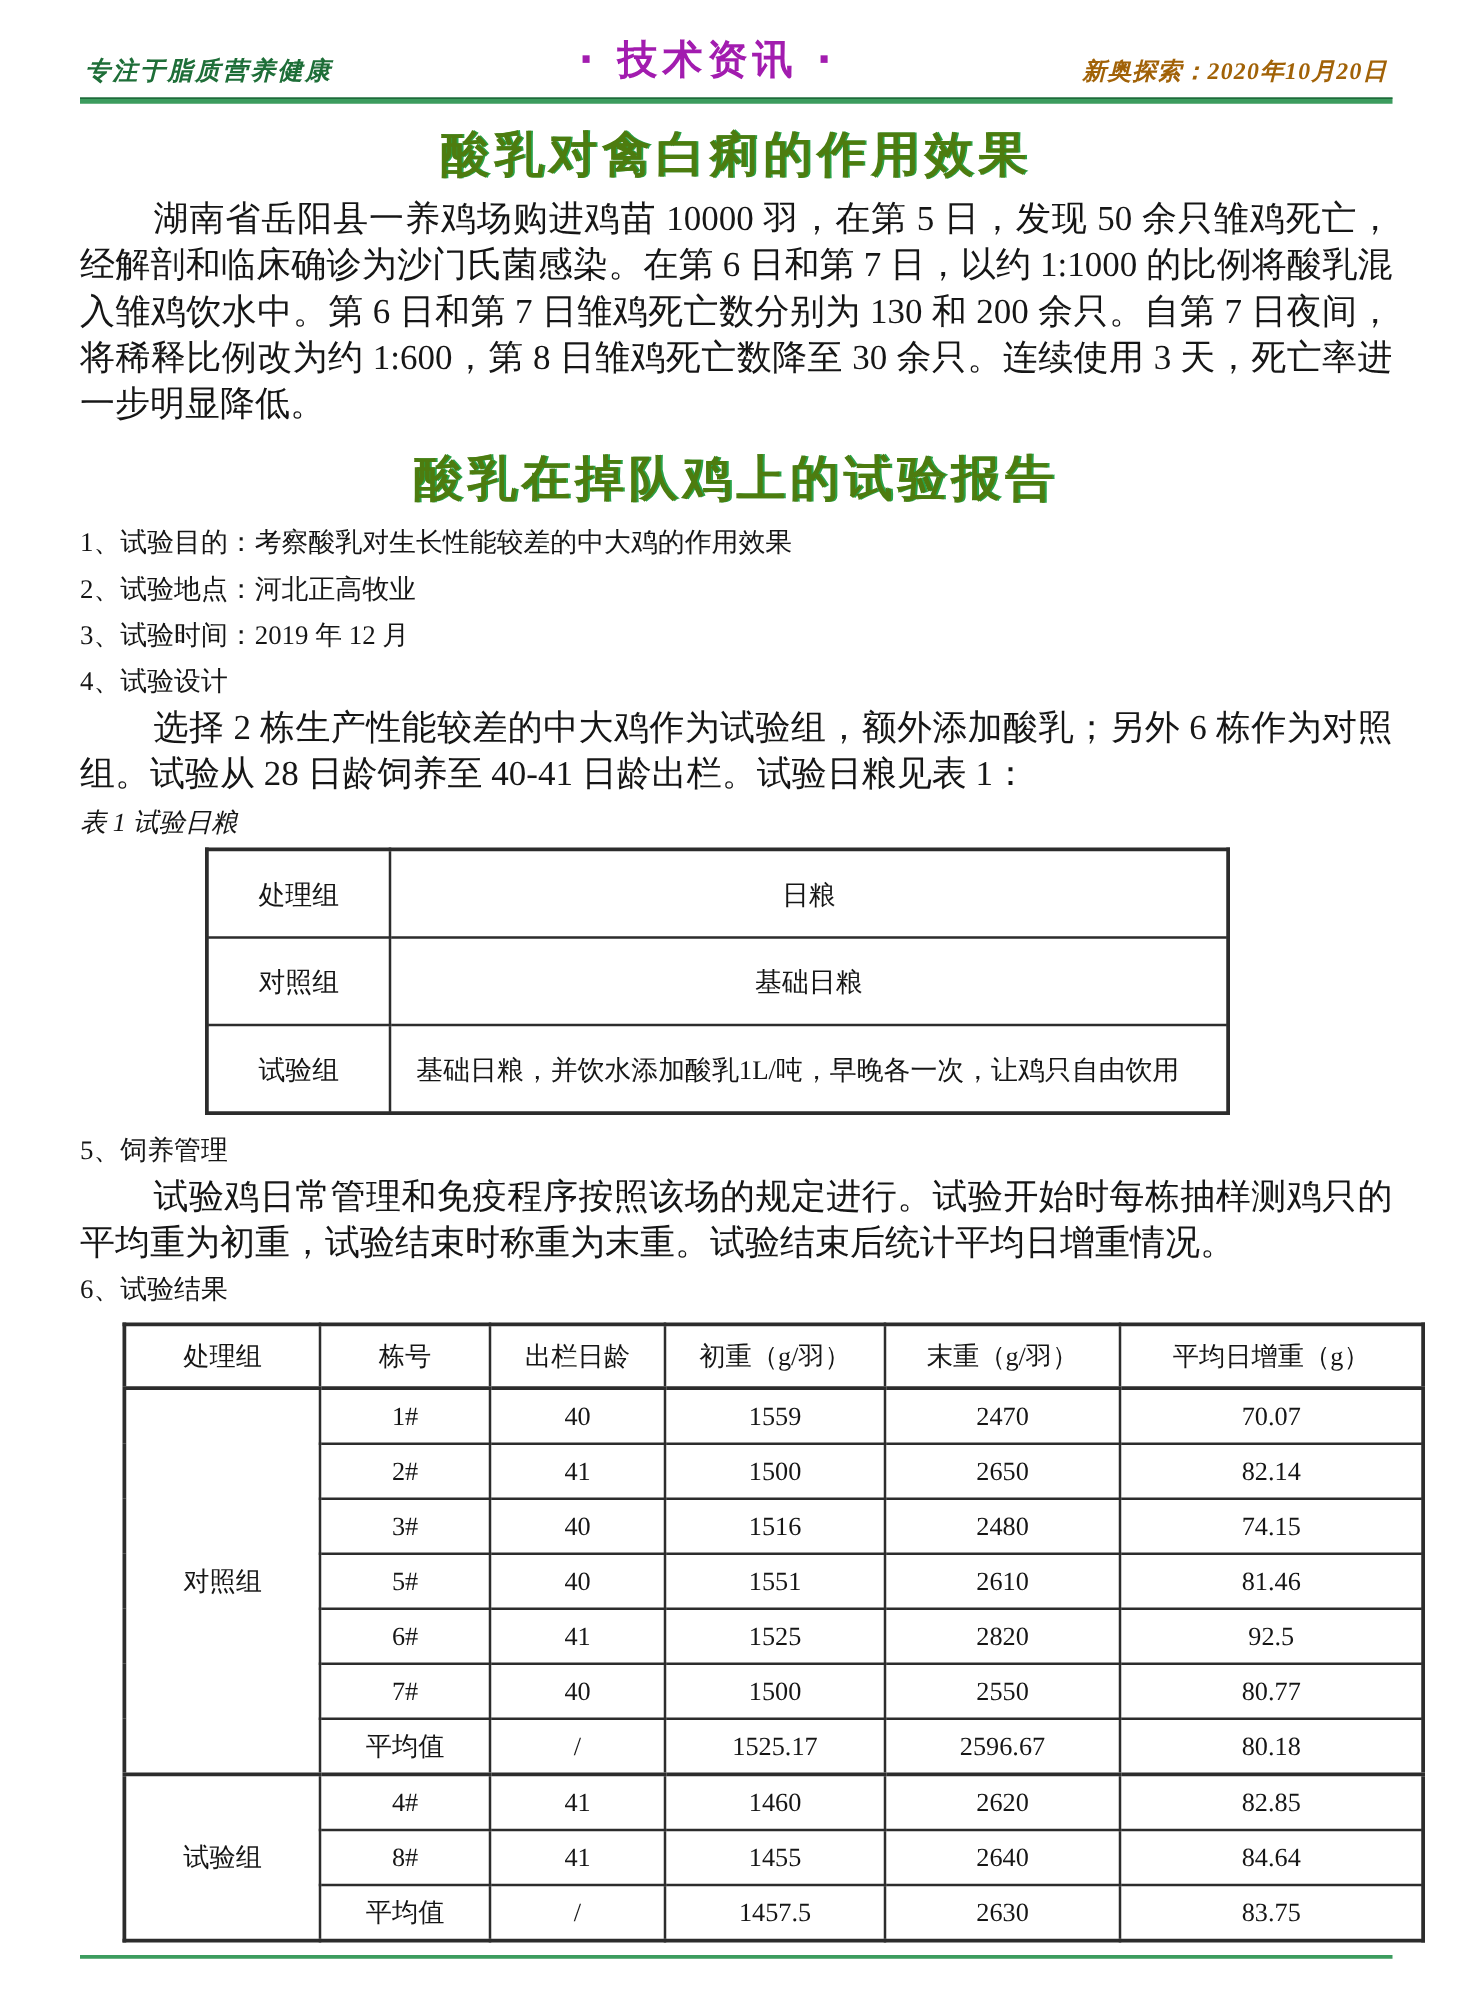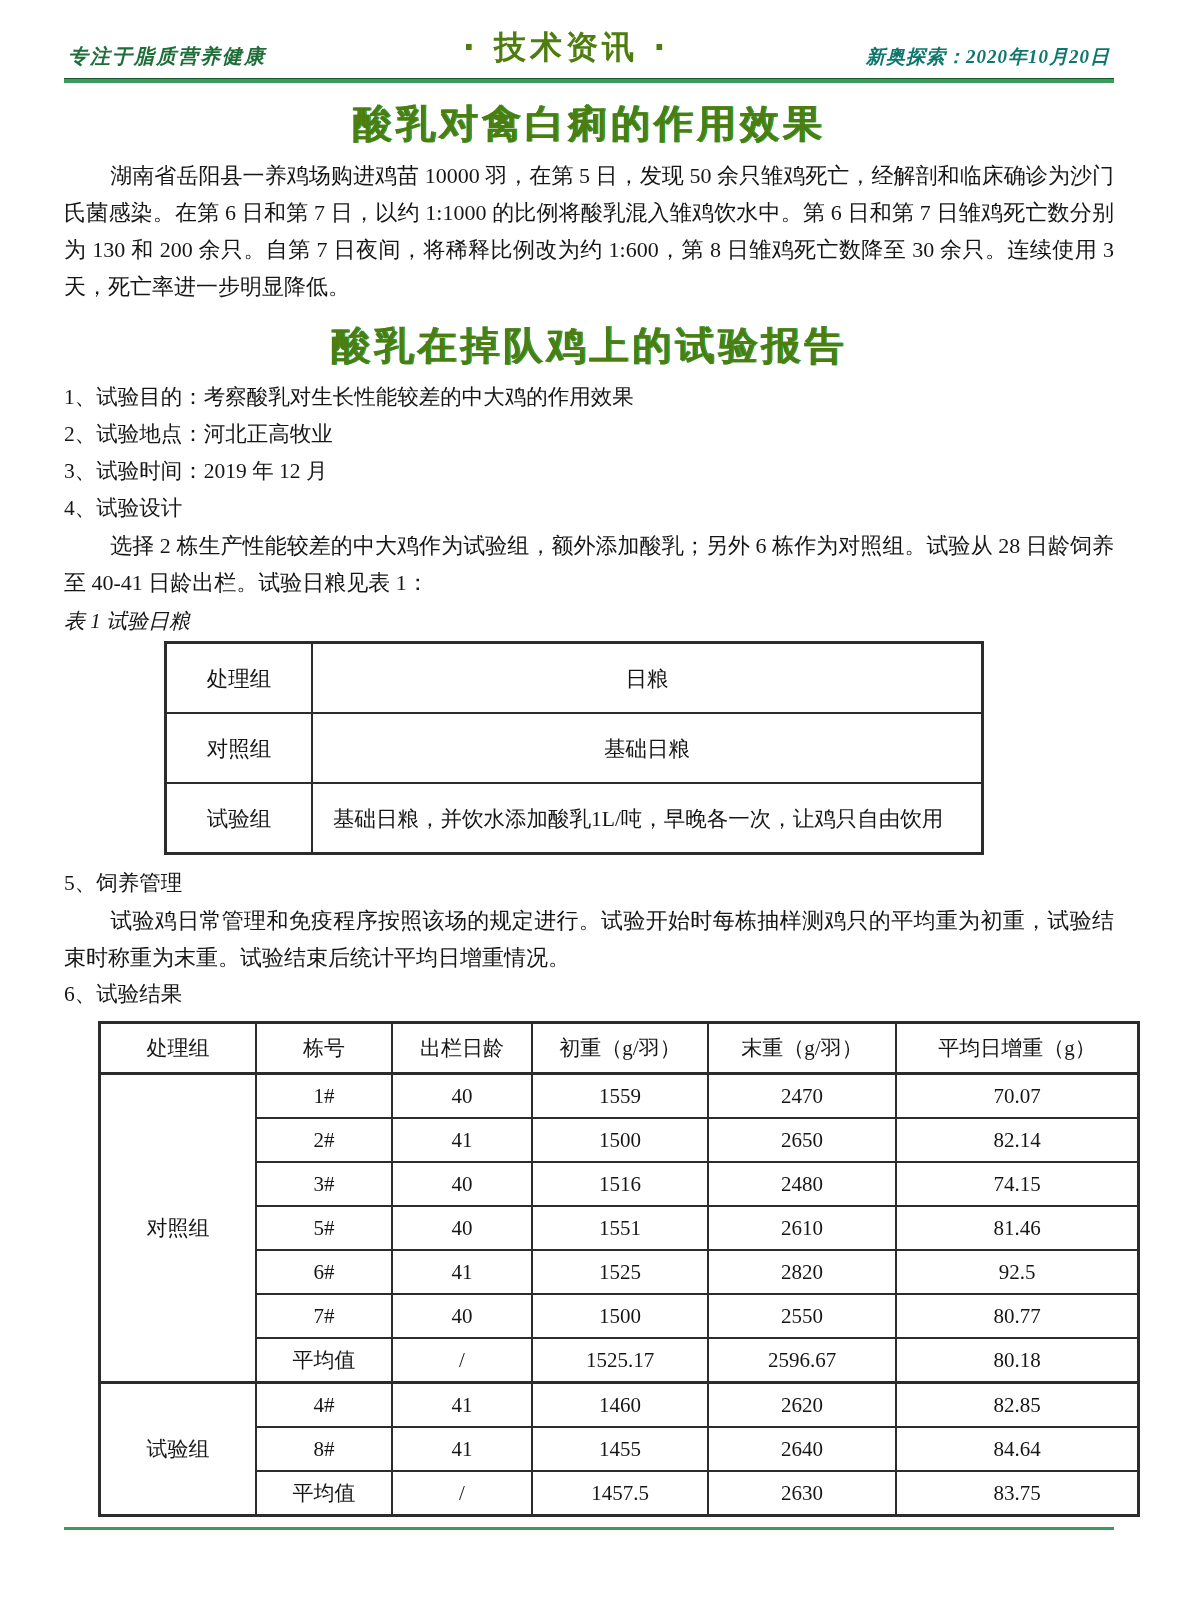--- a/index.html
+++ b/index.html
@@ -5,33 +5,33 @@
   html,body{margin:0;padding:0;}
   body{
     width:1178px;height:1600px;background:#ffffff;overflow:hidden;
     font-family:"Liberation Serif","DejaVu Serif",serif;color:#161616;
   }
   .page{padding:26px 64px 0 64px;}
 
   
   .hdr{display:flex;justify-content:space-between;align-items:flex-end;padding:0 4px 8px 4px;}
   .hdr-left{font-size:20px;font-weight:bold;font-style:italic;color:#1e6e38;letter-spacing:2px;}
-  .hdr-center{font-family:"DejaVu Sans","Liberation Sans",sans-serif;font-size:32px;font-weight:900;color:#4d7c0f;letter-spacing:4px;}
-  .hdr-right{font-size:19px;font-weight:bold;font-style:italic;color:#0f766e;letter-spacing:1px;}
+  .hdr-center{font-family:"DejaVu Sans","Liberation Sans",sans-serif;font-size:32px;font-weight:900;color:#a21caf;letter-spacing:4px;}
+  .hdr-right{font-size:19px;font-weight:bold;font-style:italic;color:#a16207;letter-spacing:1px;}
   .green-rule{height:4px;background:#3c9c5e;border-top:1px solid #155a2f;}
 
   
   .big-title{
     text-align:center;font-family:"DejaVu Sans","Liberation Sans",sans-serif;
     font-weight:900;font-size:39px;color:#4d7c0f;letter-spacing:4px;
     text-shadow:1.5px 0 0 #28a34b;margin:14px 0 6px 0;
   }
 
   
-  .body-text{font-size:22px;line-height:37px;text-align:justify;margin:4px 0;}
+  .body-text{font-size:28px;line-height:37px;text-align:justify;margin:4px 0;}
   .indent{text-indent:2.1em;}
   .list-line{font-size:21.5px;line-height:37px;margin:0;}
 
   .caption{font-size:21px;margin:6px 0 6px 0;font-style:italic;}
 
   
   table.t1{border-collapse:collapse;margin:6px 0 10px 100px;width:820px;table-layout:fixed;}
   table.t1{border:3px solid #2c2c2c;}
   .t1 td{border:2px solid #2c2c2c;height:68px;font-size:21.5px;text-align:center;padding:0 6px;}
   .t1 .c1{width:132px;}

